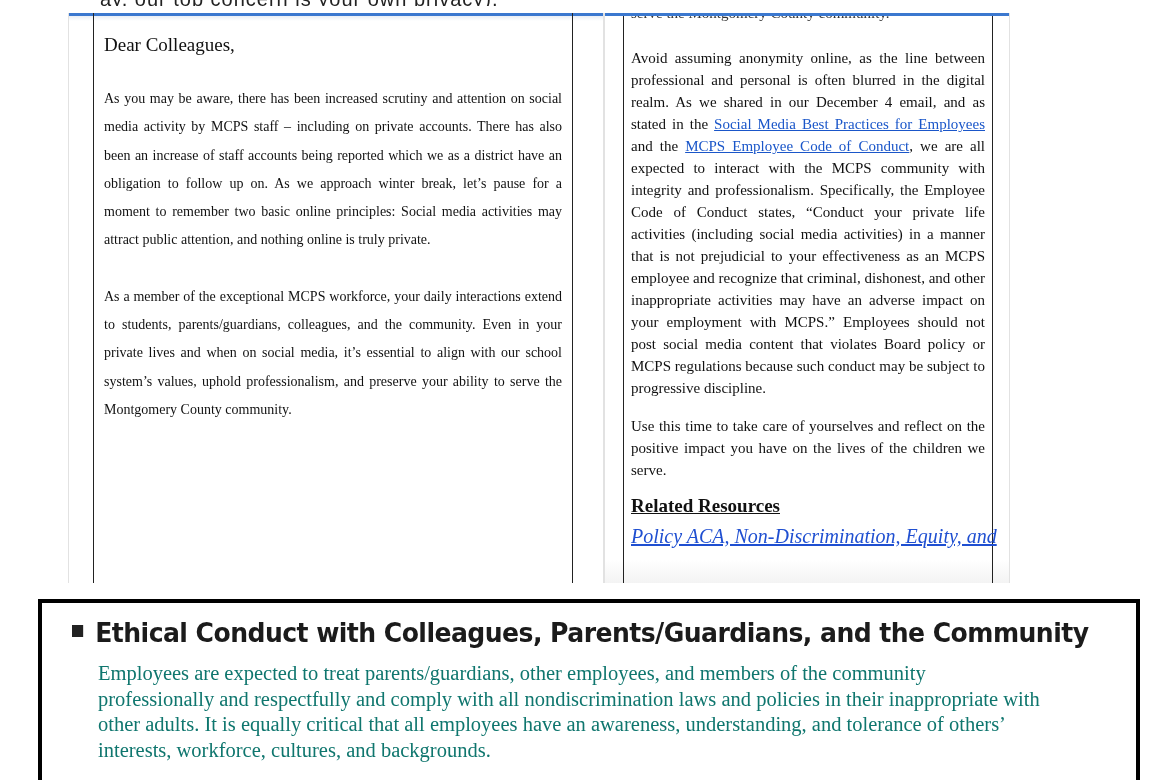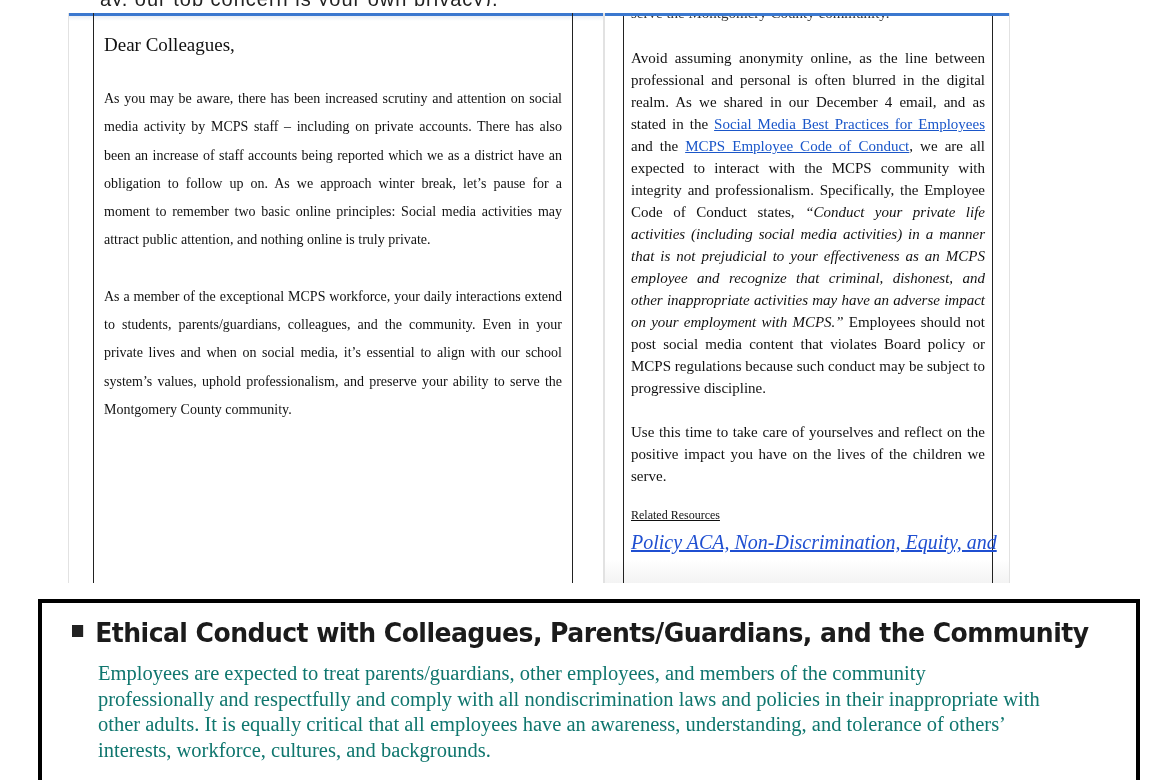--- a/index.html
+++ b/index.html
@@ -30,25 +30,25 @@
     border-left: 1.5px solid #222; border-right: 1.5px solid #222;
     padding: 0 7px; box-sizing: border-box;
   }
   .l-greeting { font-size: 19px; margin: 19px 0 0 0; }
   .l-para { font-size: 14px; line-height: 28.3px; text-align: justify; margin: 0; }
   .l-p1 { margin-top: 29px; }
   .l-p2 { margin-top: 28px; }
   .r-cut { font-size: 15px; line-height: 20px; margin-top: -10px; color: #333; }
   .r-para { font-size: 15px; line-height: 22px; text-align: justify; margin: 0; }
   .r-p1 { margin-top: 24px; }
-  .r-p2 { margin-top: 22px; }
-  .r-heading { font-size: 12px; margin-top: 21px; text-decoration: underline; }
+  .r-p2 { margin-top: 16px; }
+  .r-heading { font-size: 19px; margin-top: 14px; text-decoration: underline; font-weight: bold; }
   .r-link-cut { font-size: 20px; font-style: italic; color: #1f4fd1; margin-top: 8px; text-decoration: underline; white-space: nowrap; }
   a.link { color: #1a56c9; text-decoration: underline; }
-  .italic { font-style: italic; }
+  .italic { }
 
   
   .excerpt {
     position: absolute; left: 38px; top: 599px; width: 1102px; height: 211px;
     border: 4px solid #000; box-sizing: border-box; background: #fff;
   }
   .ex-heading {
     position: absolute; left: 30px; top: 14px; font-family: "DejaVu Sans", sans-serif;
     font-weight: bold; font-size: 27px; color: #1b1b1b; letter-spacing: -0.6px; white-space: nowrap;
     transform: scaleX(0.93); transform-origin: left center;

